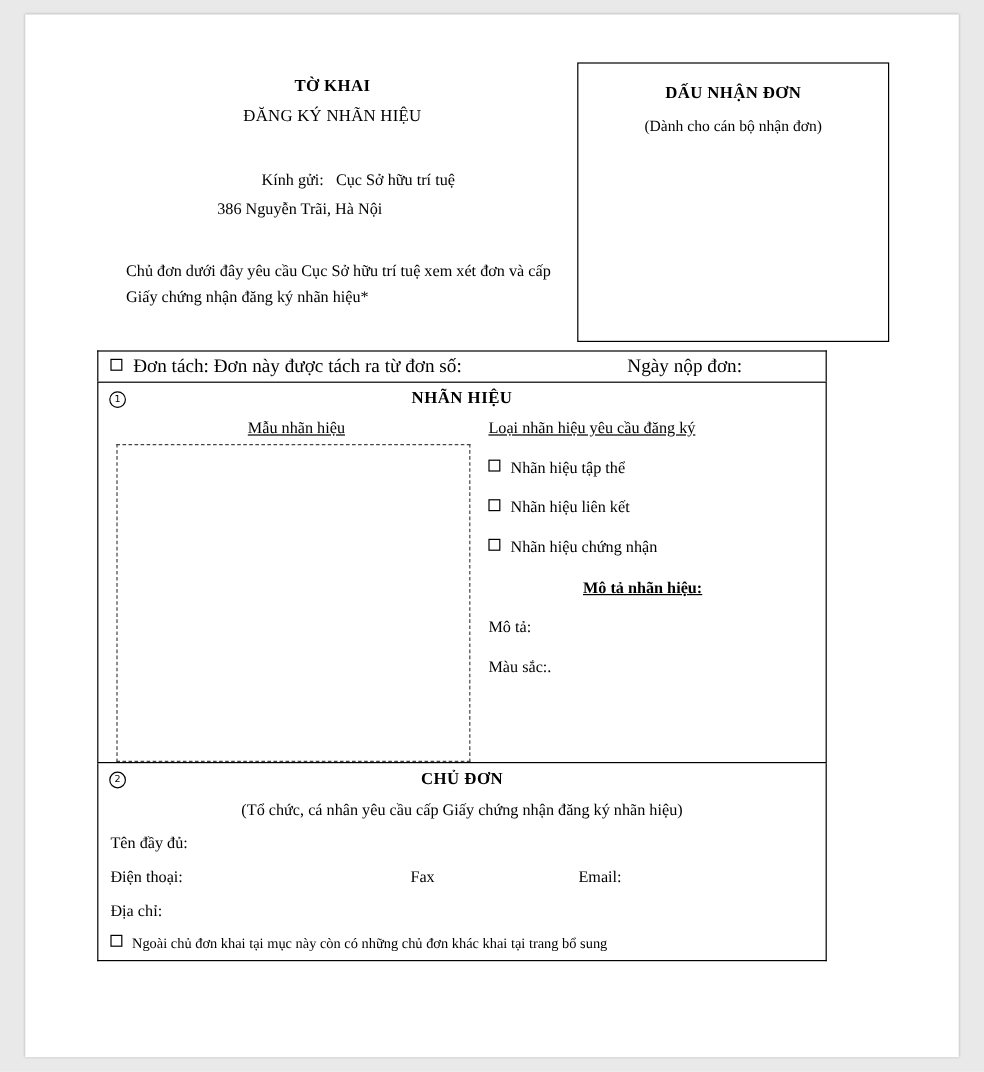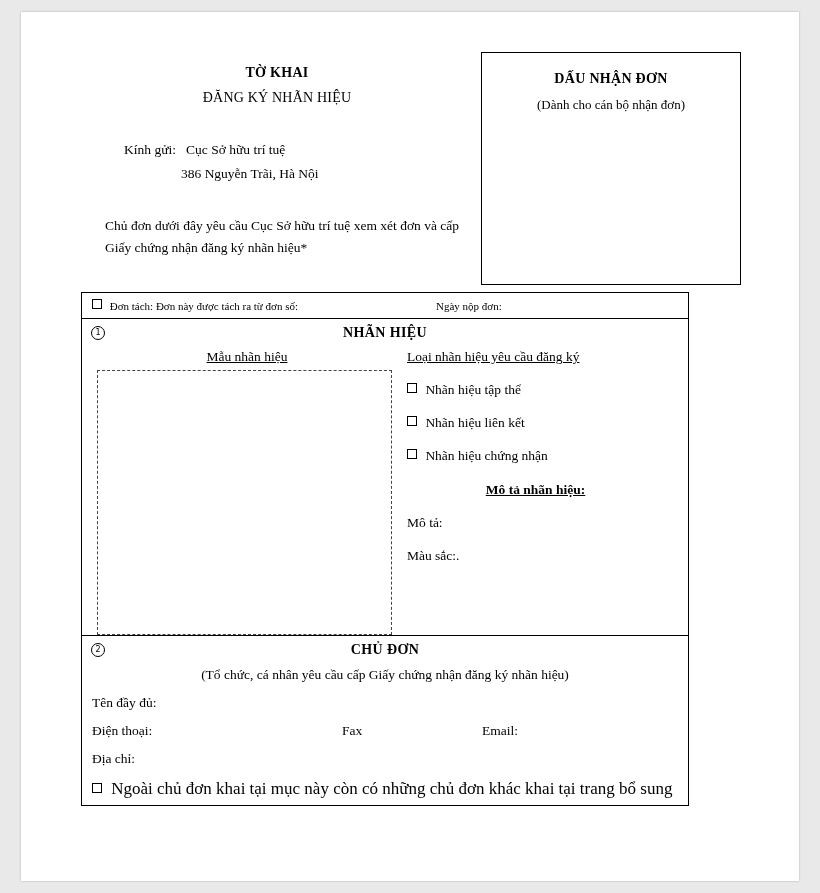--- a/index.html
+++ b/index.html
@@ -53,20 +53,21 @@
     margin-top: 9px;
     letter-spacing: .2px;
   }
   .addr-block {
     margin-top: 32px;
     font-size: 13.5px;
     line-height: 1.75;
   }
   .addr-line1 {
     padding-left: 43px;
+    text-align: center;
   }
   .addr-line2 {
     padding-left: 100px;
   }
   .request {
     margin-top: 30px;
     font-size: 13.5px;
     line-height: 1.6;
     padding-left: 24px;
     padding-right: 4px;
@@ -95,21 +96,21 @@
   }
 
   
   .bar {
     border: 1.6px solid #000;
     border-bottom: none;
     box-sizing: border-box;
     height: 26px;
     display: flex;
     align-items: center;
-    font-size: 11px;
+    font-size: 16px;
     padding-left: 10px;
   }
   .bar .split-left { white-space: nowrap; }
   .bar .split-right {
     margin-left: 138px;
     white-space: nowrap;
   }
   .cbox {
     display: inline-block;
     width: 8px;
@@ -209,21 +210,21 @@
     margin-top: 12px;
   }
   .appl-row {
     font-size: 13.5px;
     margin-bottom: 12px;
     position: relative;
   }
   .inline-fax { position: absolute; left: 250px; }
   .inline-email { position: absolute; left: 390px; }
   .appl-note {
-    font-size: 17px;
+    font-size: 12px;
     padding-left: 10px;
     margin-top: 2px;
   }
 </style>
 </head>
 <body>
 
 <div class="page">
   <div class="sheet">
 

